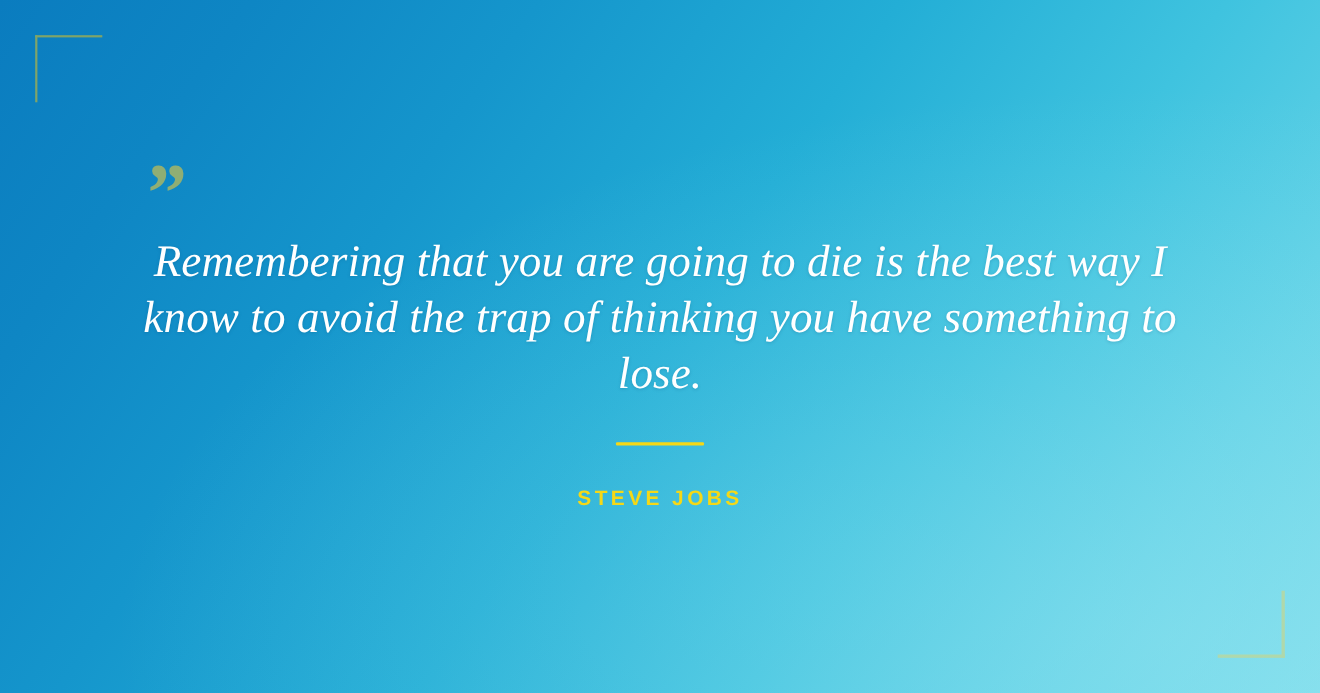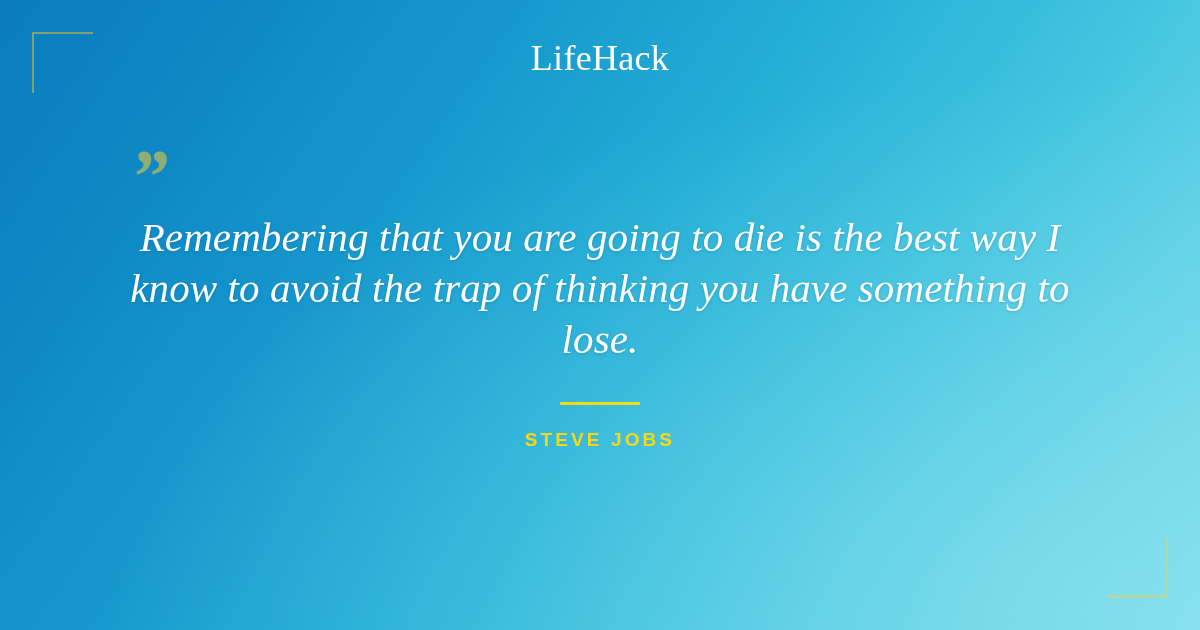--- a/index.html
+++ b/index.html
@@ -107,42 +107,39 @@
   }
 
   #divider {
     width:80px; height:3px;
     background:#f5d816;
     margin:38px auto 0 auto;
     border-radius:1px;
   }
 
   #author {
-    margin-top:24px;
+    margin-top:38px;
     text-align:center;
     font-family:"Liberation Sans", sans-serif;
     font-size:19px;
     font-weight:700;
     letter-spacing:3.1px;
     color:#f5d816;
     text-transform:uppercase;
   }
 </style>
 </head>
 <body>
 
 <div id="card">
 
   <div class="bracket" id="bracket-tl"></div>
 
   <div class="bracket" id="bracket-br"></div>
 
-  <div id="logo">
-    <span class="logo-text">LifeHack</span>
-  </div>
 
   <div id="content">
 
     <div id="quote-mark">”</div>
 
     <div id="quote-text">Remembering that you are going to die is the best way I know to avoid the trap of thinking you have something to lose.</div>
 
     <div id="divider"></div>
 
     <div id="author">STEVE JOBS</div>

